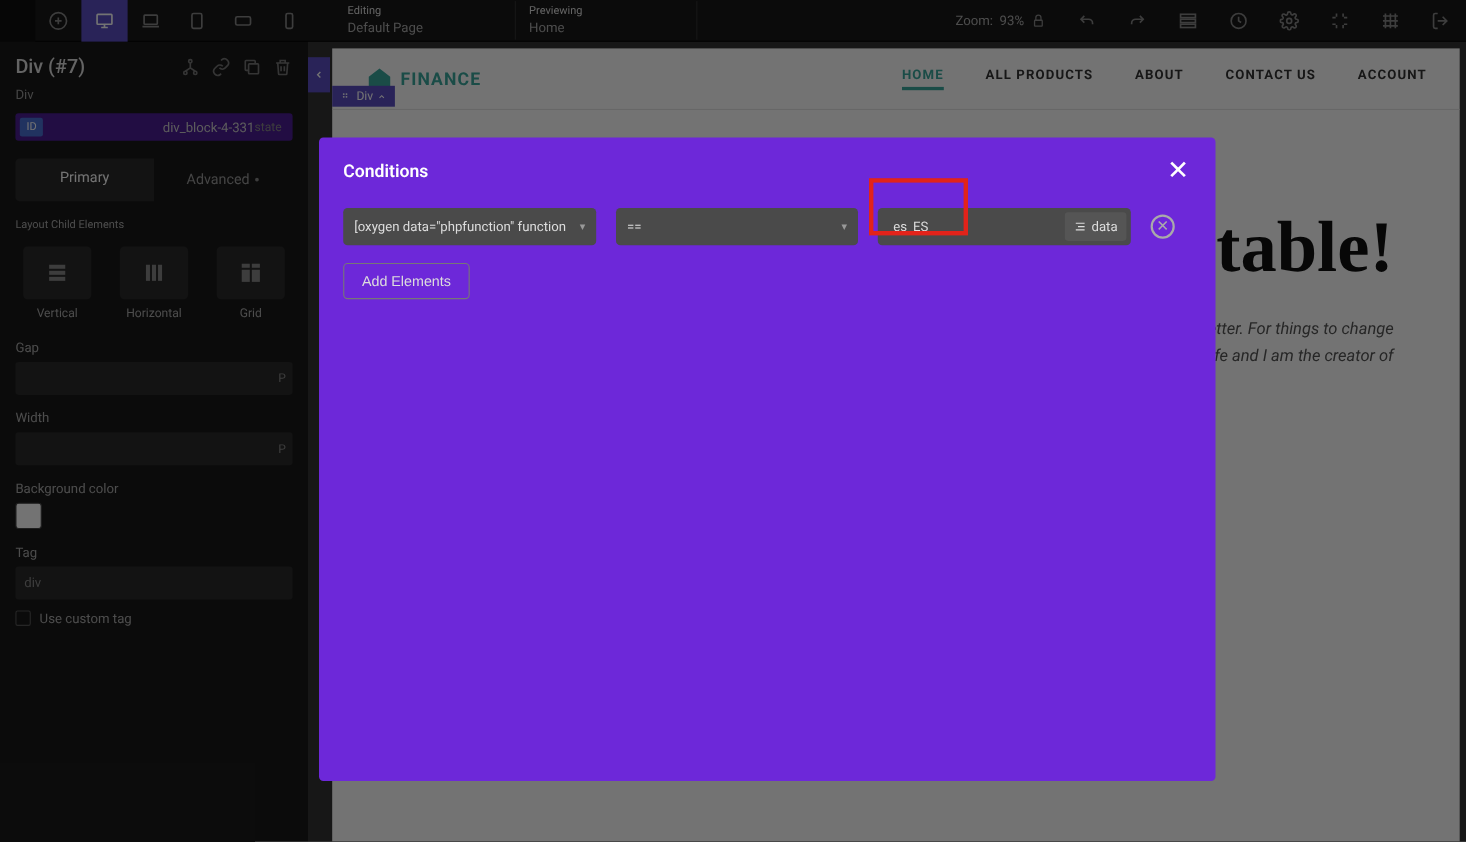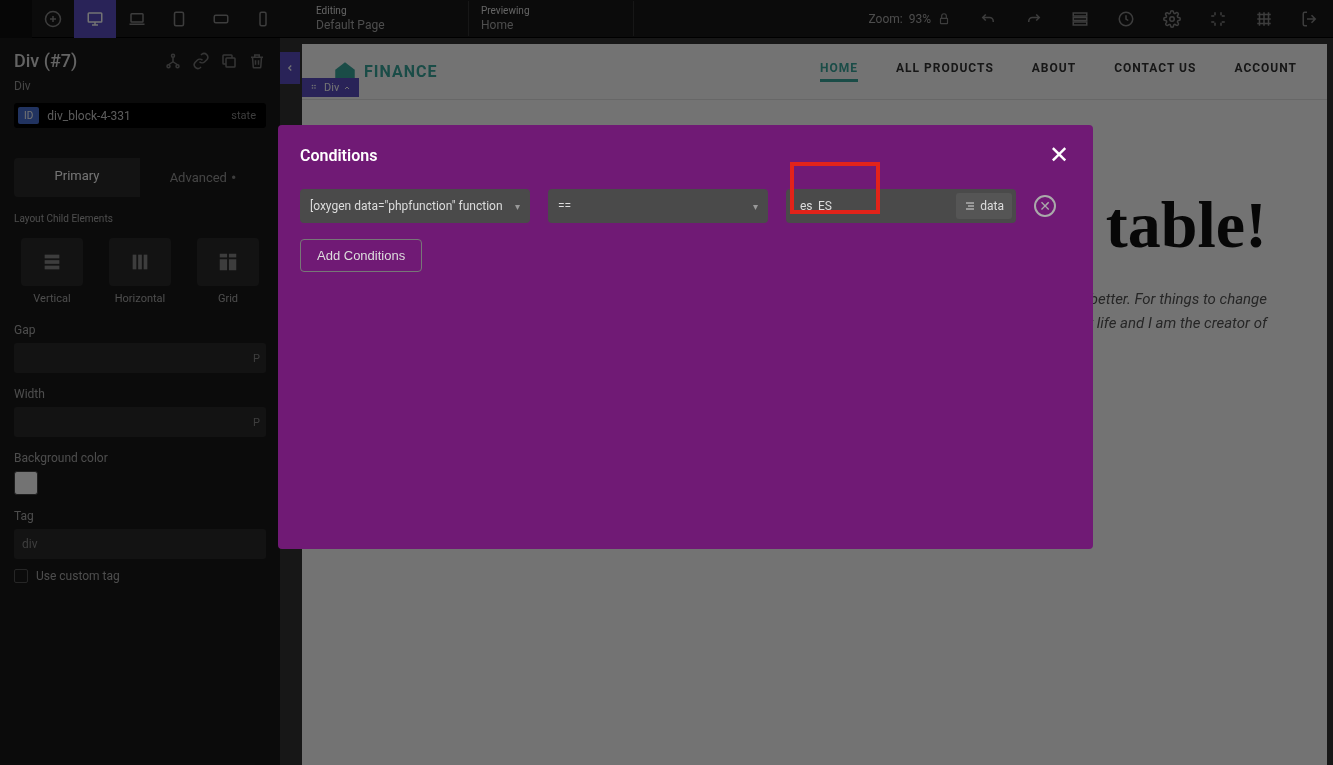--- a/index.html
+++ b/index.html
@@ -81,24 +81,25 @@
   margin-bottom: 8px;
 }
 .sel-title { font-size: 18px; color: #ddd; font-weight: 500; }
 .sel-icons { display: flex; gap: 10px; }
 .sel-icons .ic { width: 18px; height: 18px; color: #777; cursor: pointer; }
 .sel-sub { font-size: 12px; color: #999; margin-bottom: 10px; }
 
 .id-row {
   display: flex;
   align-items: center;
-  background: #000000;
+  background: #4c1d95;
   border-radius: 3px;
   padding: 4px;
-  margin-bottom: 30px;
+  margin-bottom: 16px;
+  text-align: right;
 }
 .id-badge {
   background: #4a72d4;
   color: #fff;
   font-size: 10px;
   padding: 3px 6px;
   border-radius: 2px;
   margin-right: 8px;
 }
 .id-text { font-size: 12px; color: #ccc; flex: 1; }
@@ -323,24 +324,24 @@
   position: absolute;
   inset: 0;
   background: rgba(0,0,0,0.55);
   z-index: 5;
 }
 
 
 .modal {
   position: absolute;
   top: 125px;
-  left: 278px;
+  left: 290px;
   width: 815px;
-  height: 424px;
-  background: #701a75;
+  height: 585px;
+  background: #6d28d9;
   border-radius: 4px;
   z-index: 10;
   padding: 18px 22px;
 }
 .modal-header {
   display: flex;
   justify-content: space-between;
   align-items: center;
   margin-bottom: 22px;
 }
@@ -725,16 +726,16 @@
       <div class="data-btn">
         <svg width="12" height="12" viewBox="0 0 24 24" fill="none" stroke="currentColor" stroke-width="2">
             <path d="M4 6h16M8 12h12M4 18h16"></path>
           </svg>
         <span>data</span>
       </div>
     </div>
     <div class="rm-btn">✕</div>
   </div>
 
-  <button class="add-cond-btn">Add Conditions</button>
+  <button class="add-cond-btn">Add Elements</button>
 </div>
 
 <div class="highlight-box" style="top:162px; left:790px; width:90px; height:52px;"></div>
 
 </body></html>

